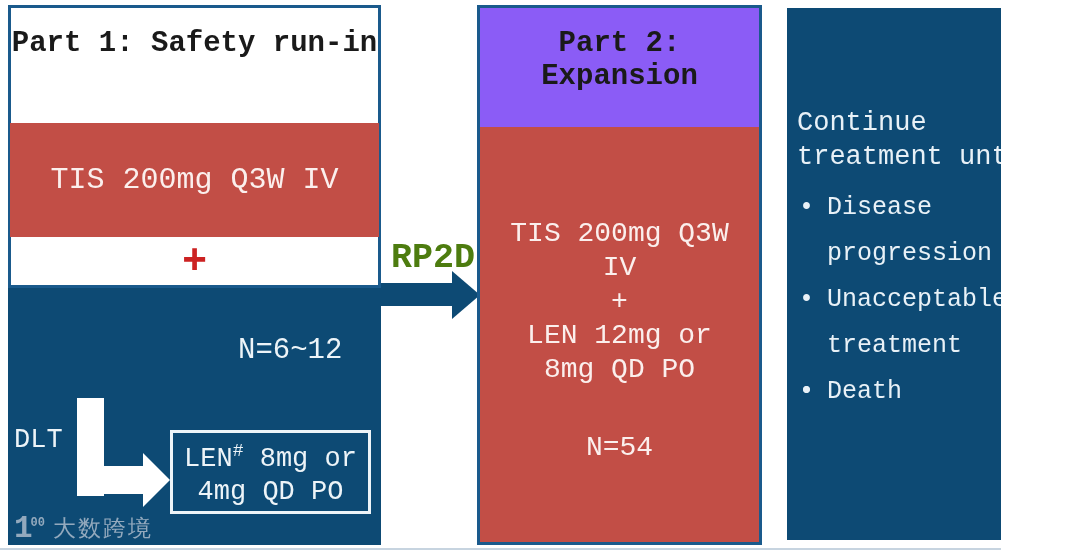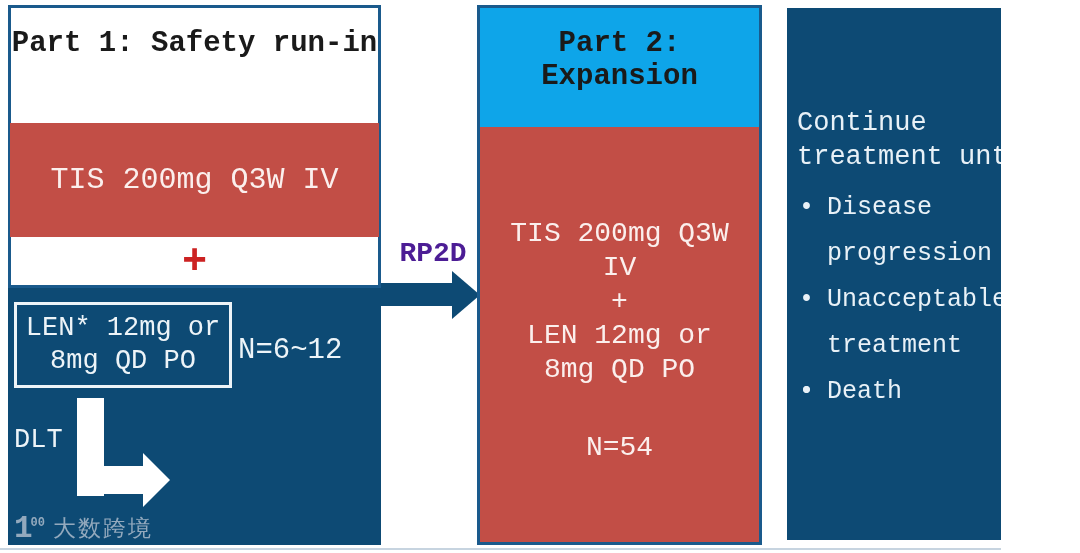--- a/index.html
+++ b/index.html
@@ -39,29 +39,29 @@
   .suphash{font-size:18px;vertical-align:super;}
 
   .watermark{position:absolute;left:6px;bottom:1px;display:flex;align-items:flex-end;
     color:#9FB2C4;opacity:0.92;}
   .wm-logo{font-size:31px;line-height:30px;font-weight:bold;letter-spacing:-2px;}
   .wm-sup{font-size:12px;vertical-align:super;letter-spacing:0;}
   .wm-text{font-size:23px;line-height:27px;margin-left:8px;letter-spacing:2px;}
 
   
   .rp2d{position:absolute;left:386px;top:238px;width:94px;text-align:center;
-    font-size:28px;font-weight:bold;color:#4c1d95;}
+    font-size:35px;font-weight:bold;color:#4d7c0f;}
   .t-arrow-body{position:absolute;left:381px;top:283px;width:71px;height:23px;background:#0D4A74;}
   .t-arrow-head{position:absolute;left:452px;top:271px;width:0;height:0;
     border-top:24px solid transparent;border-bottom:24px solid transparent;
     border-left:28px solid #0D4A74;}
 
   
   .panel2{position:absolute;left:477px;top:5px;width:285px;height:540px;
-    border:3px solid #1A5A8C;background:#0ea5e9;}
+    border:3px solid #1A5A8C;background:#8b5cf6;}
   .p2-title{margin-top:19px;text-align:center;font-size:29px;font-weight:bold;color:#1A1A1A;}
   .p2-red{position:absolute;left:0;right:0;top:119px;bottom:0;background:#C24E46;
     color:#FBEFED;text-align:center;font-size:28px;line-height:34px;}
   .p2-main{margin:90px auto 0 auto;width:250px;}
   .p2-n{margin-top:44px;}
 
   
   .panel3{position:absolute;left:787px;top:8px;width:288px;height:532px;background:#0D4A74;
     color:#E8F1F7;}
   .p3-inner{padding:98px 8px 0 10px;}
@@ -80,30 +80,30 @@
   <div class="panel1">
     <div class="p1-white">
       <div class="p1-title">Part 1: Safety run-in</div>
     </div>
     <div class="p1-red">
       <span>TIS 200mg Q3W IV</span>
     </div>
     <div class="p1-plus">+</div>
 
     <div class="p1-blue">
-      <div class="len-box">
-        <span>LEN* 12mg or 8mg QD PO</span>
-      </div>
       <div class="n-runin">N=6~12</div>
       <div class="dlt">DLT</div>
 
       <div class="arrV"></div>
       <div class="arrH"></div>
       <div class="arrHead"></div>
 
+      <div class="len2-box">
+        <span><span>LEN</span><span class="suphash">#</span><span> 8mg or 4mg QD PO</span></span>
+      </div>
 
       <div class="watermark">
         <span class="wm-logo"><span>1</span><span class="wm-sup">00</span></span>
         <span class="wm-text">大数跨境</span>
       </div>
     </div>
   </div>
 
   <div class="rp2d">RP2D</div>
   <div class="t-arrow-body"></div>

